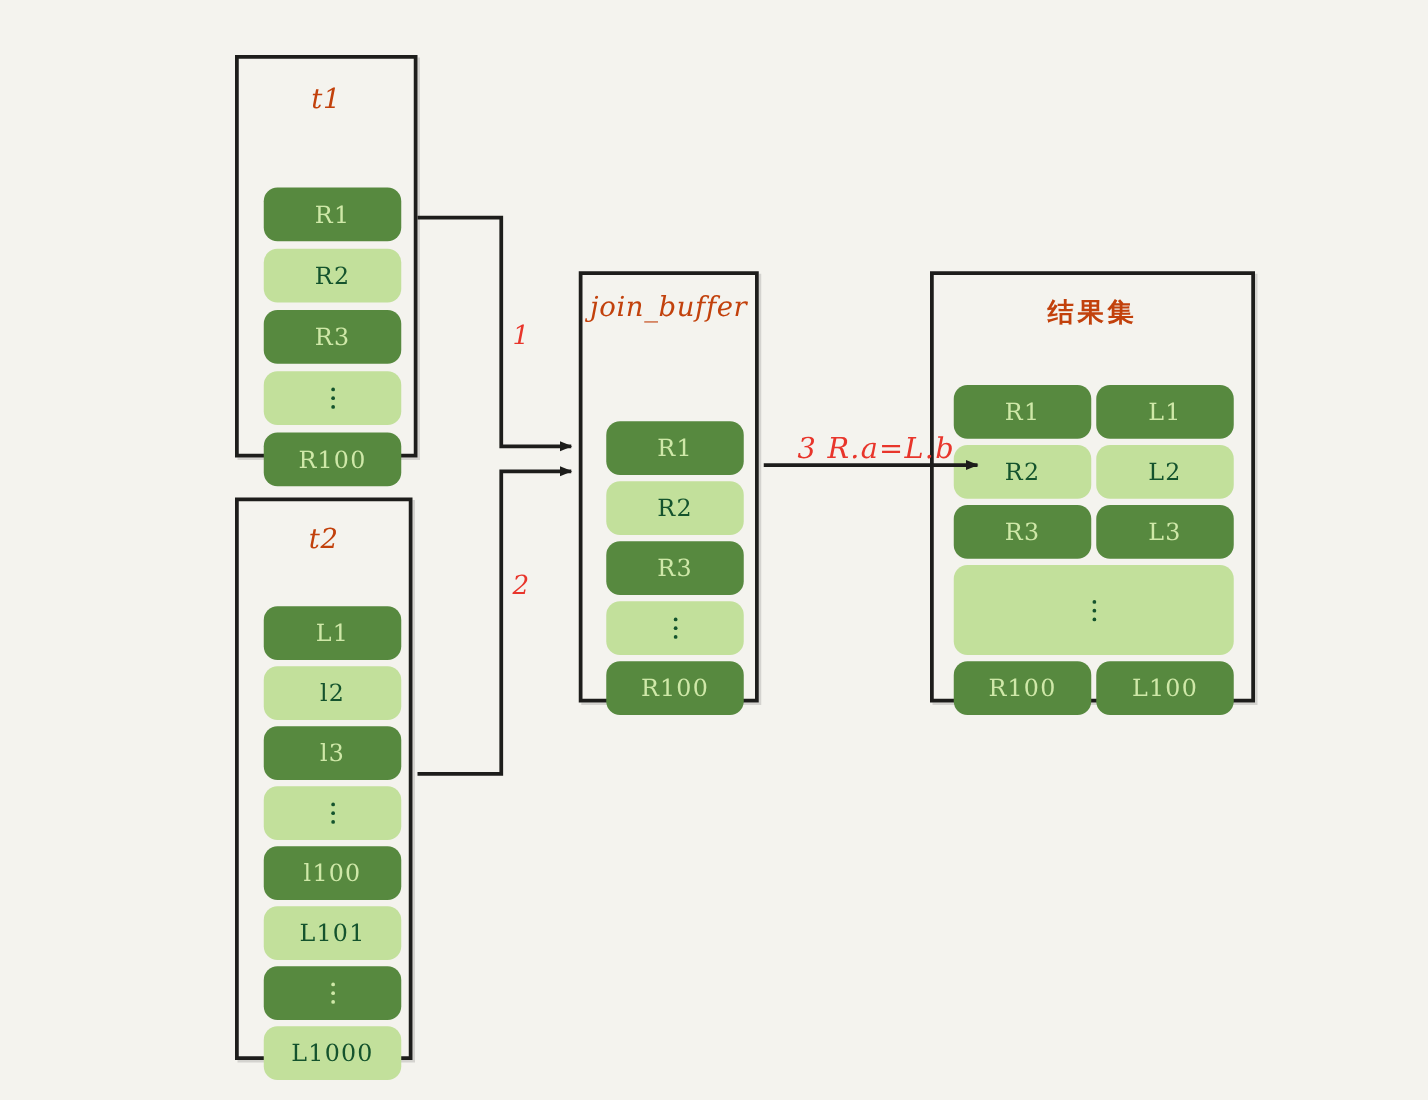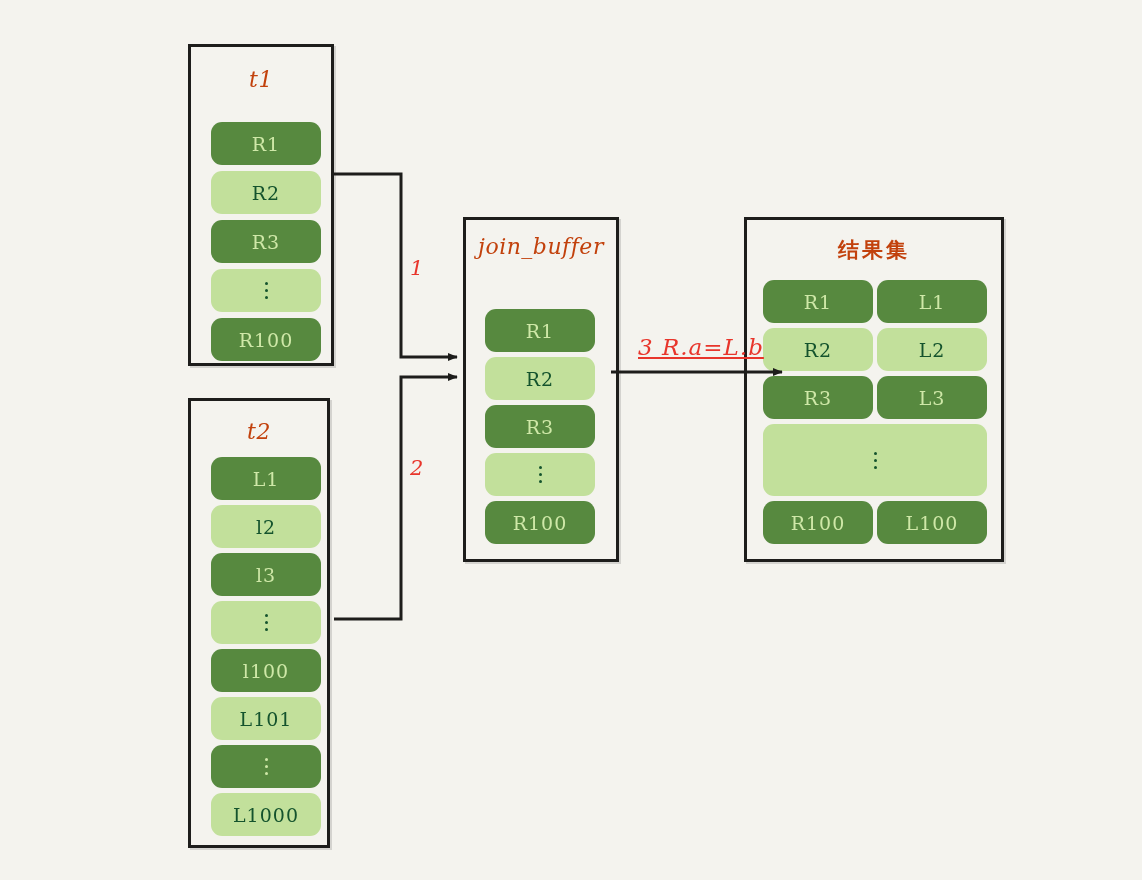--- a/index.html
+++ b/index.html
@@ -50,20 +50,21 @@
     position: absolute;
     border-radius: 11px;
     box-sizing: border-box;
     display: flex;
     align-items: center;
     justify-content: center;
     font-family: "DejaVu Serif", serif;
     font-size: 19px;
     letter-spacing: 1px;
     user-select: none;
+    margin-top: 28px;
   }
   .cell.dark {
     background: #57893f;
     color: #cfe8a8;
   }
   .cell.light {
     background: #c2e09b;
     color: #14532d;
   }
   .dots {
@@ -144,21 +145,21 @@
           <span class="dots">
             <i></i>
             <i></i>
             <i></i>
           </span>
         </div>
         <div class="cell light" style="left: 20px; top: 392px; width: 110px; height: 43px;">L1000</div>
       </div>
   </div>
 
-  <div class="frame" style="left:463px; top:217px; width:156px; height:345px;">
+  <div class="frame" style="left:463px; top:217px; width:144px; height:345px;">
     <div class="frame-title" style="top:14px;">join_buffer</div>
     <div id="jb-rows">
         <div class="cell dark" style="left: 19px; top: 89px; width: 110px; height: 43px;">R1</div>
         <div class="cell light" style="left: 19px; top: 137px; width: 110px; height: 43px;">R2</div>
         <div class="cell dark" style="left: 19px; top: 185px; width: 110px; height: 43px;">R3</div>
         <div class="cell light" style="left: 19px; top: 233px; width: 110px; height: 43px;">
           <span class="dots">
             <i></i>
             <i></i>
             <i></i>
@@ -198,15 +199,15 @@
 
     <path d="M334,174 L401,174 L401,357 L457,357" fill="none" stroke="#1d1d1b" stroke-width="3" marker-end="url(#arrow)"></path>
 
     <path d="M334,619 L401,619 L401,377 L457,377" fill="none" stroke="#1d1d1b" stroke-width="3" marker-end="url(#arrow)"></path>
 
     <path d="M611,372 L782,372" fill="none" stroke="#1d1d1b" stroke-width="3" marker-end="url(#arrow)"></path>
   </svg>
 
   <div class="edge-label" style="left:410px; top:256px;">1</div>
   <div class="edge-label" style="left:410px; top:456px;">2</div>
-  <div class="edge-label big" style="left:638px; top:334px;text-decoration:underline;">3  R.a=L.b</div>
+  <div class="edge-label big" style="left:638px; top:346px;">3  R.a=L.b</div>
 
 </div>
 
 </body></html>

